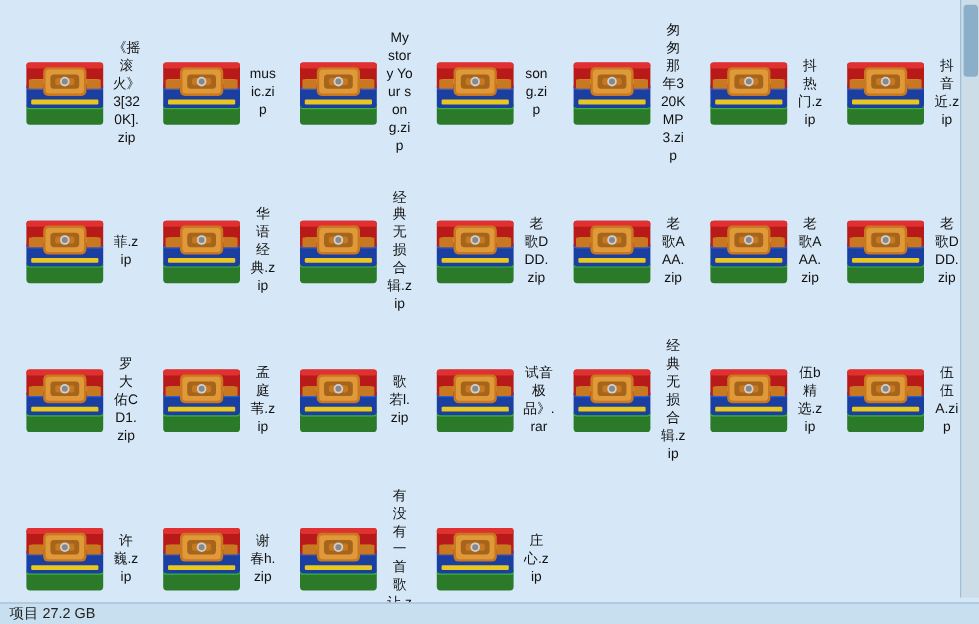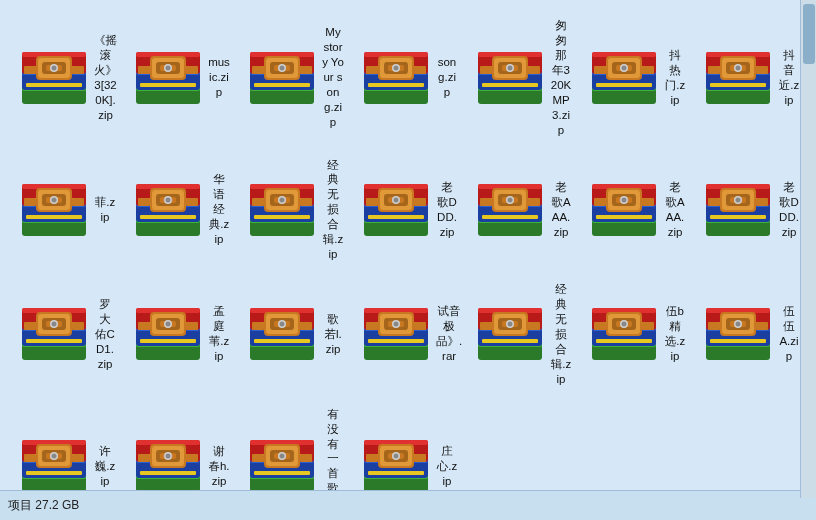--- a/index.html
+++ b/index.html
@@ -42,21 +42,21 @@
       font-size: 11.5px;
       line-height: 1.3;
       word-break: break-all;
       max-width: 105px;
     }
     .status-bar {
       position: absolute;
       bottom: 0;
       left: 0;
       right: 0;
-      height: 30px;
+      height: 18px;
       background: #c8dff0;
       border-top: 1px solid #a0bcd8;
       display: flex;
       align-items: center;
       padding: 0 8px;
       font-size: 12px;
       color: #222;
     }
     .scrollbar-hint {
       position: absolute;

